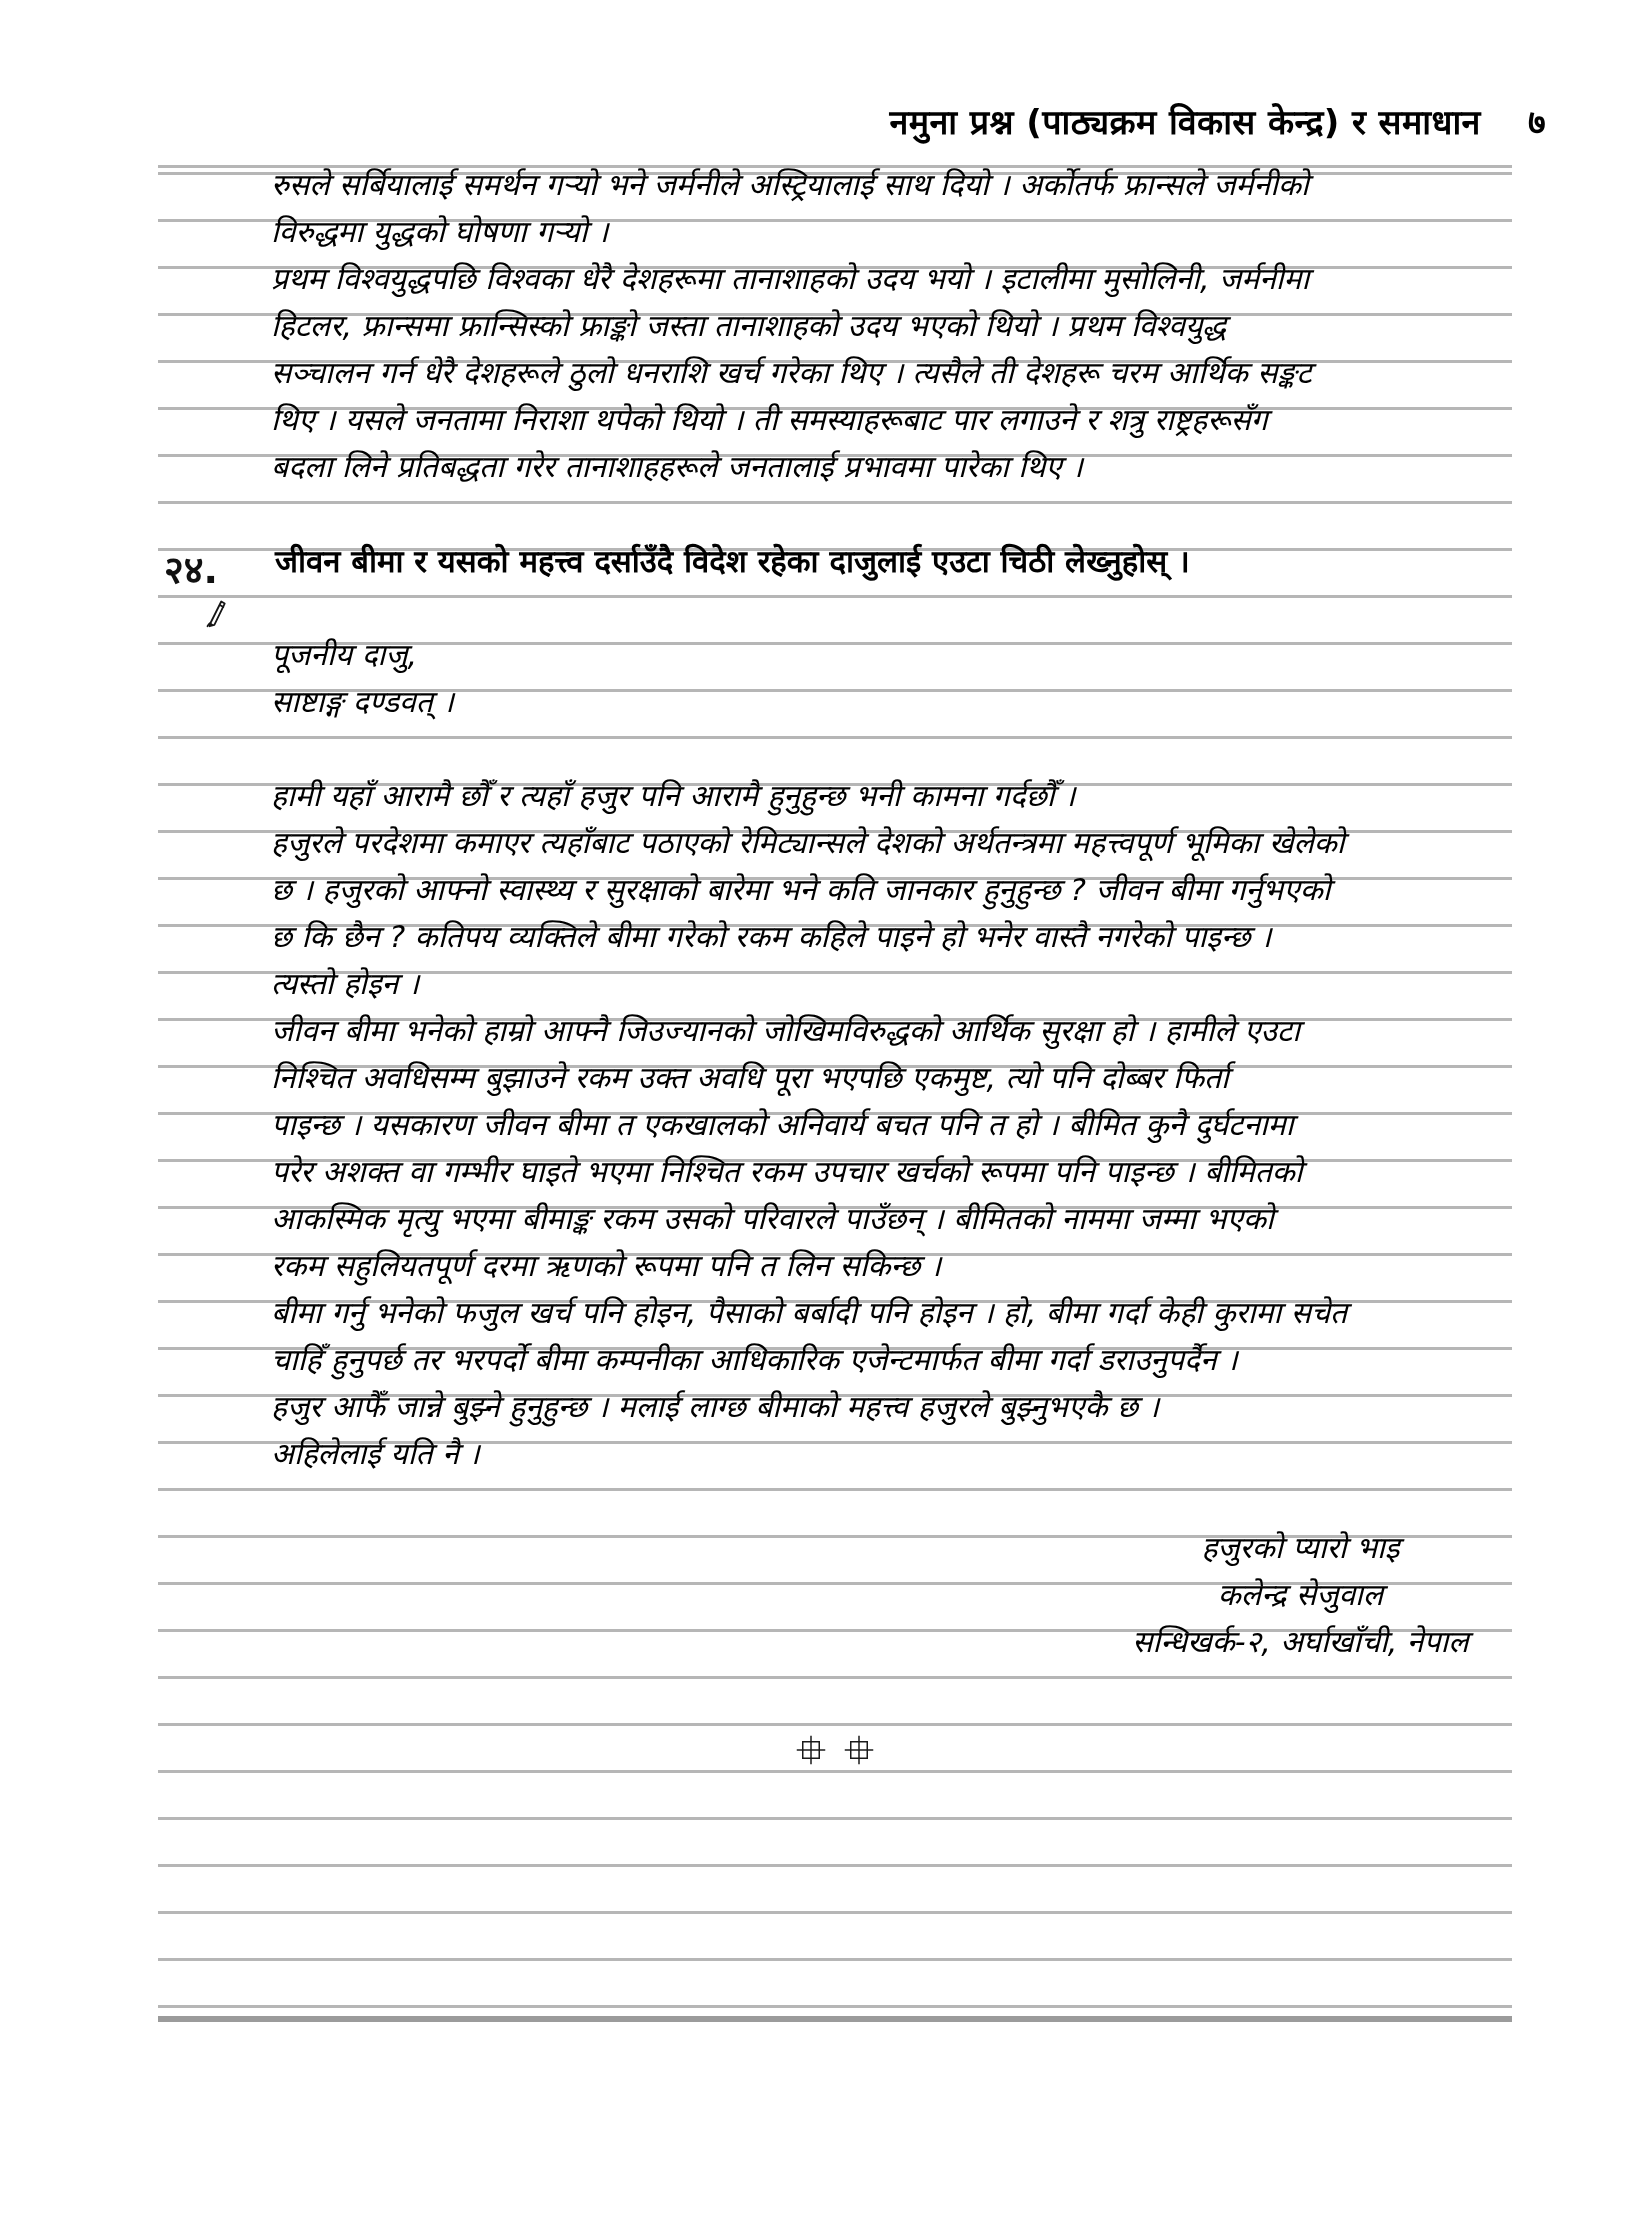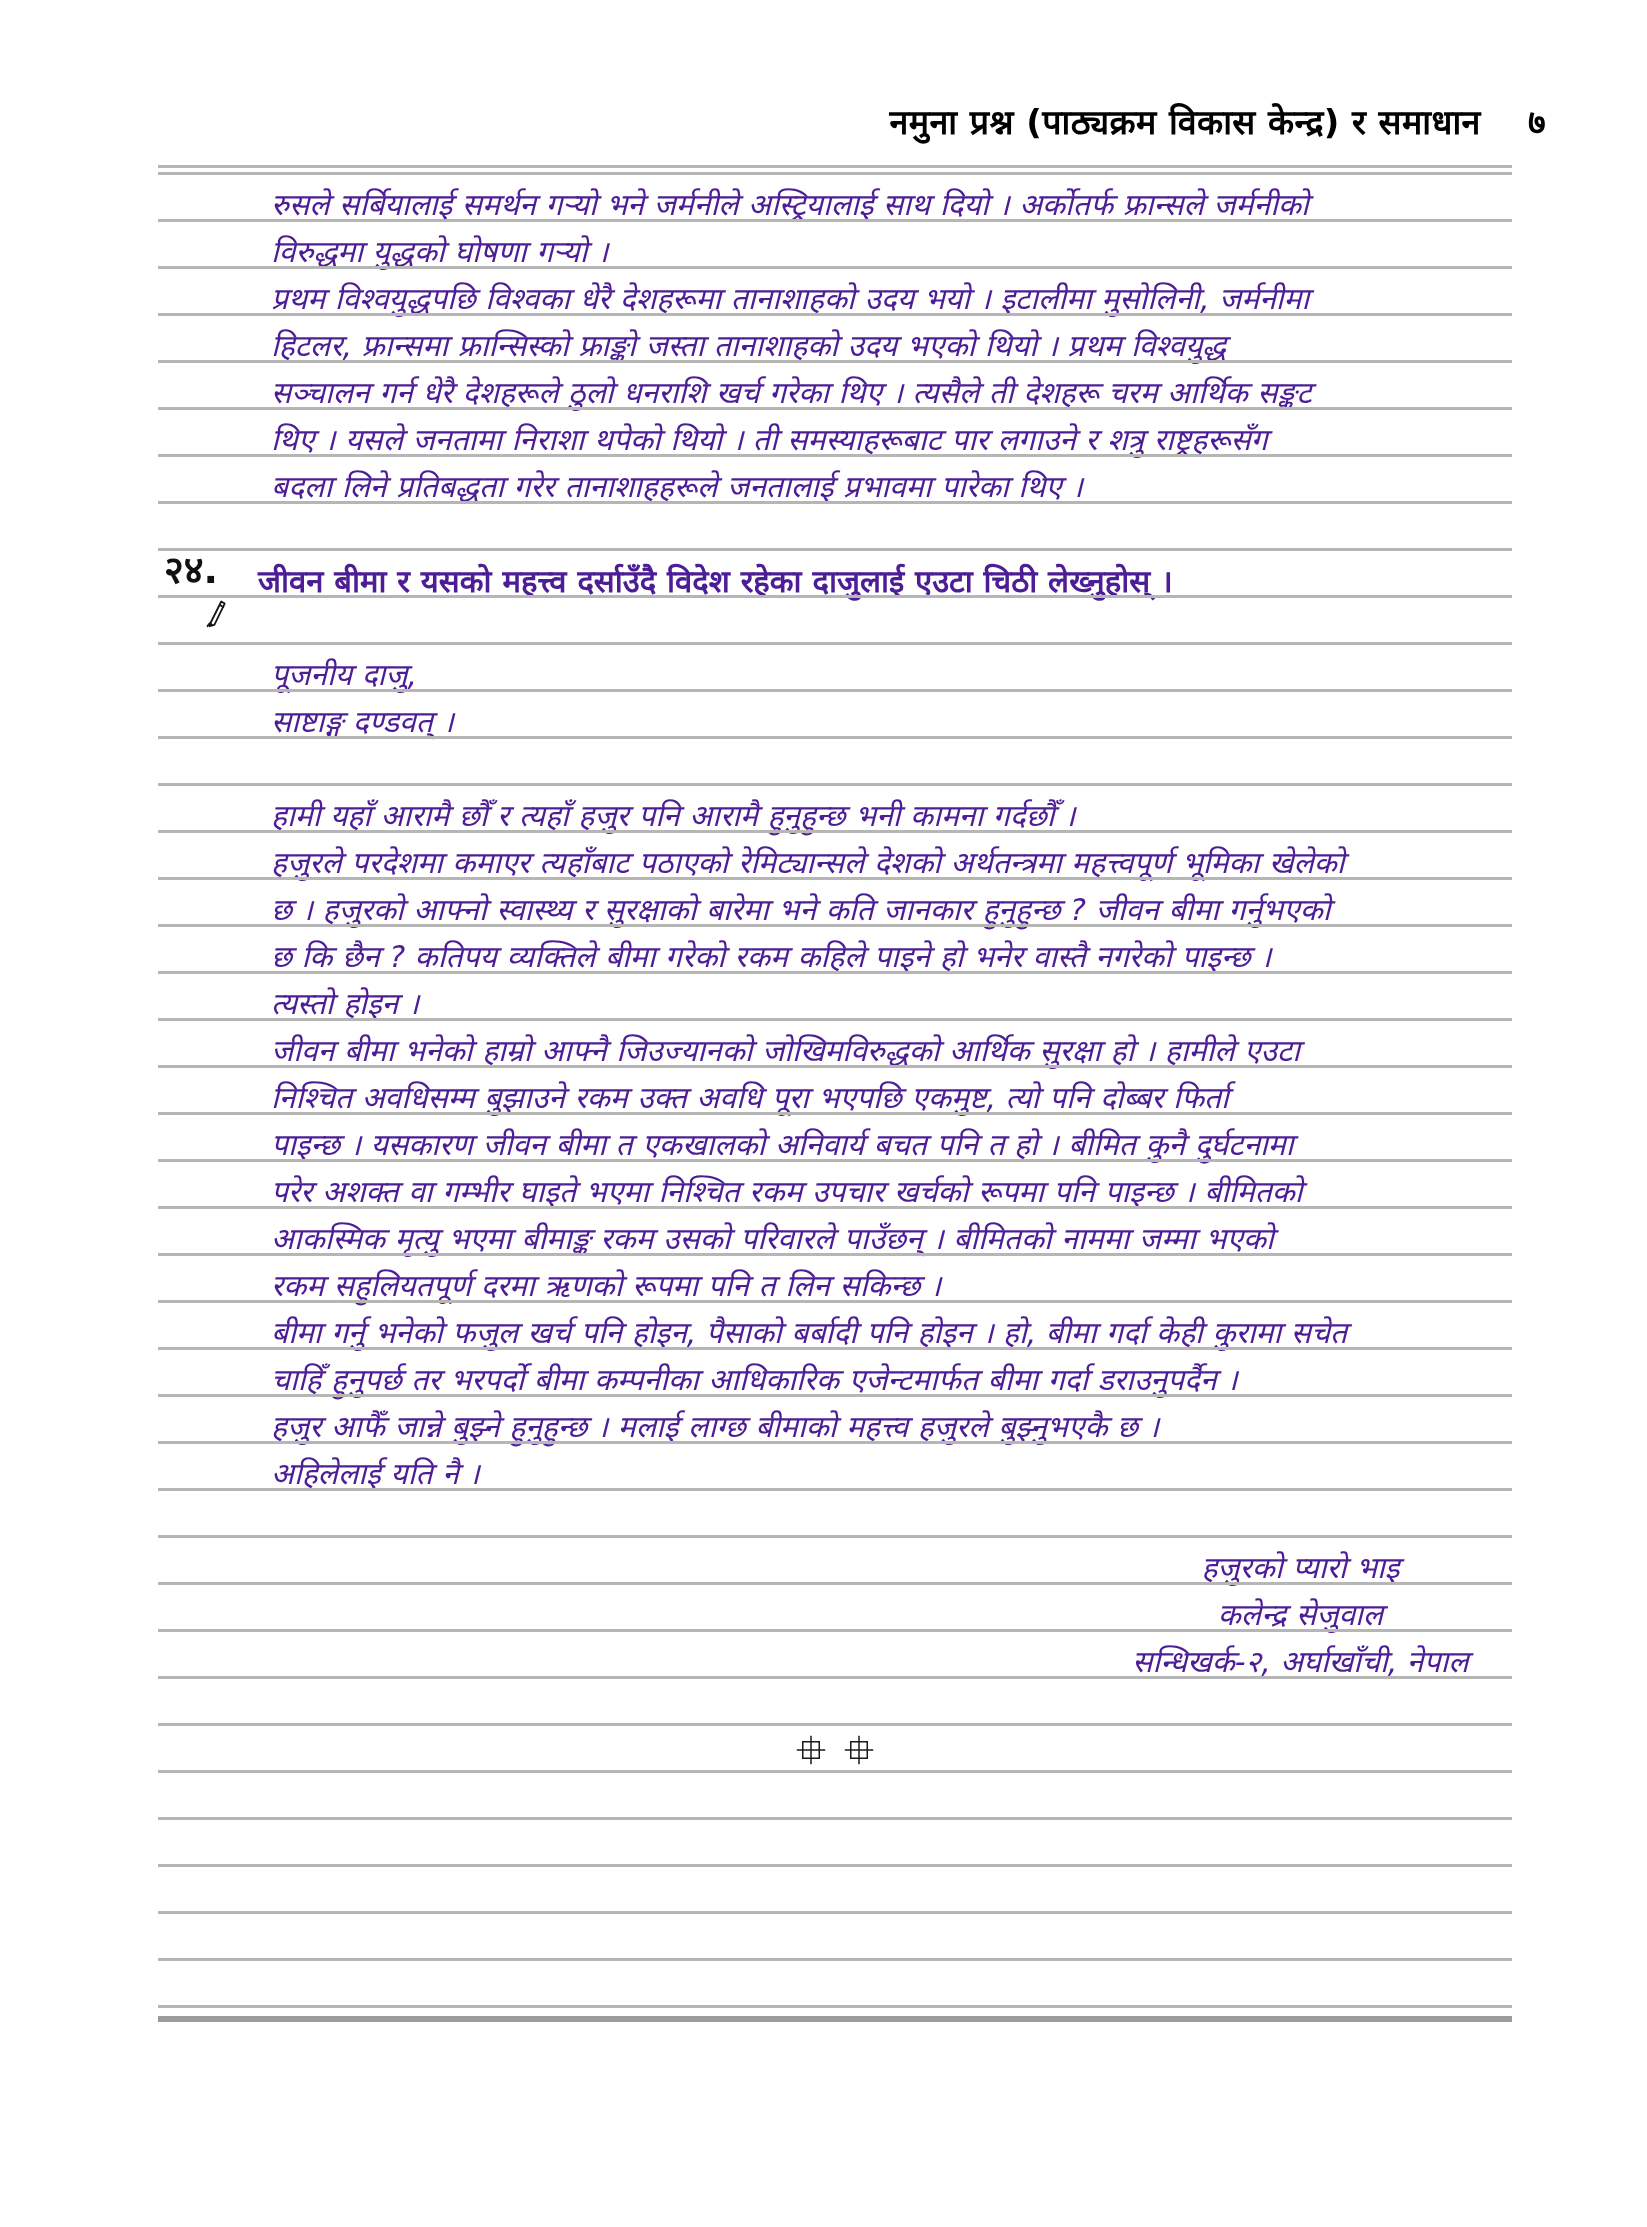--- a/index.html
+++ b/index.html
@@ -34,29 +34,28 @@
     height:8.3px;
     border-bottom:6px solid #9b9b9b;
     box-sizing:content-box;
   }
   
   .txt{
     position:absolute;top:-9px;left:113px;right:0;
     font-size:30px;line-height:1.25;
     font-style:italic;
     white-space:nowrap;
-    color:#4c1d95;
-    margin-top:20px;
+    color:#000000;
   }
   .q-num{
     position:absolute;top:-9px;left:6px;
     font-size:38px;font-weight:bold;font-style:normal;
   }
   .q-text{
-    left:100px;font-weight:bold;font-style:normal;
+    left:117px;font-weight:bold;font-style:normal;
     font-size:31px;
   }
   .t-date{left:auto;right:151px;text-align:right;}
   .t-sig{left:931px;text-align:center;}
   .icon-slot{
     position:absolute;top:-3px;left:44px;
   }
   .endmarks{
     position:absolute;top:9px;left:0;right:0;
     text-align:center;

